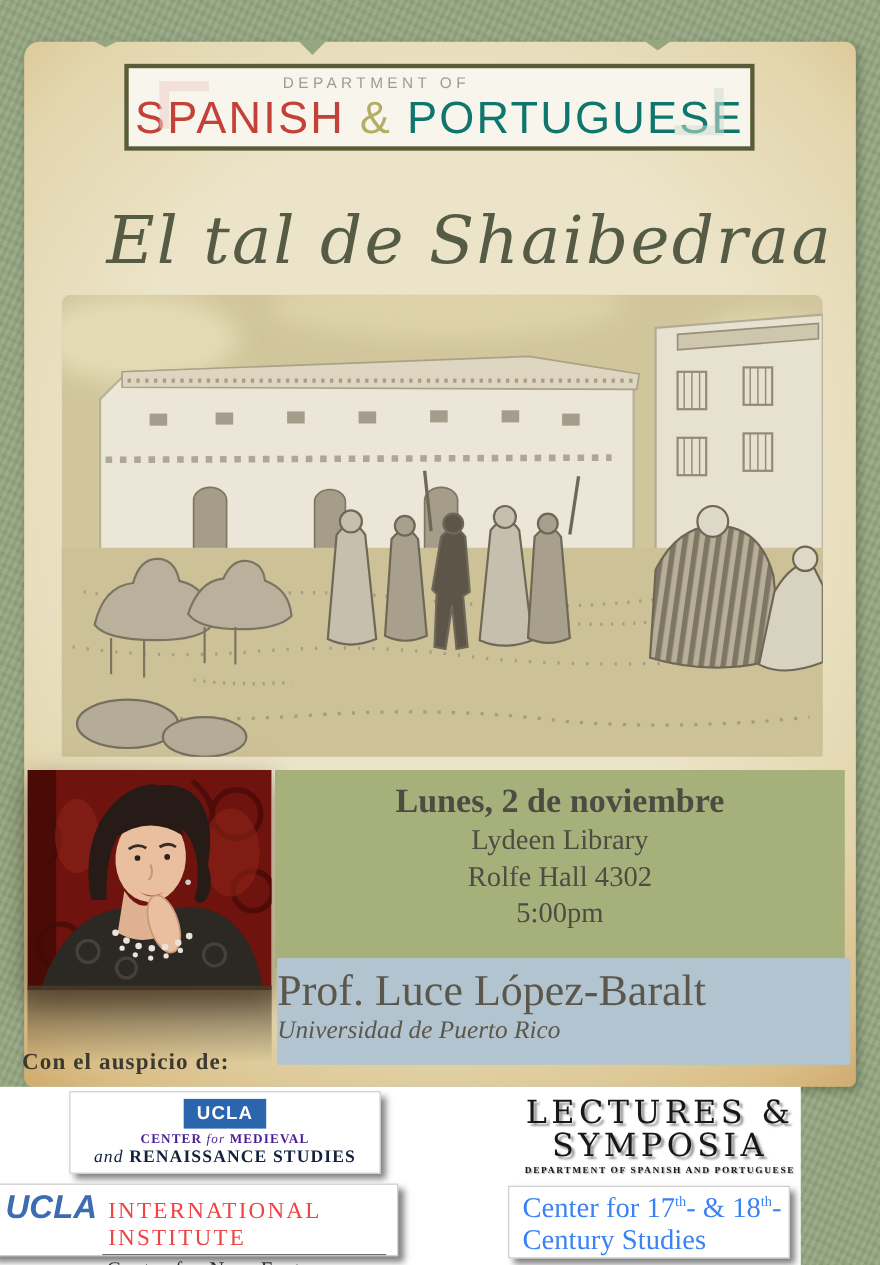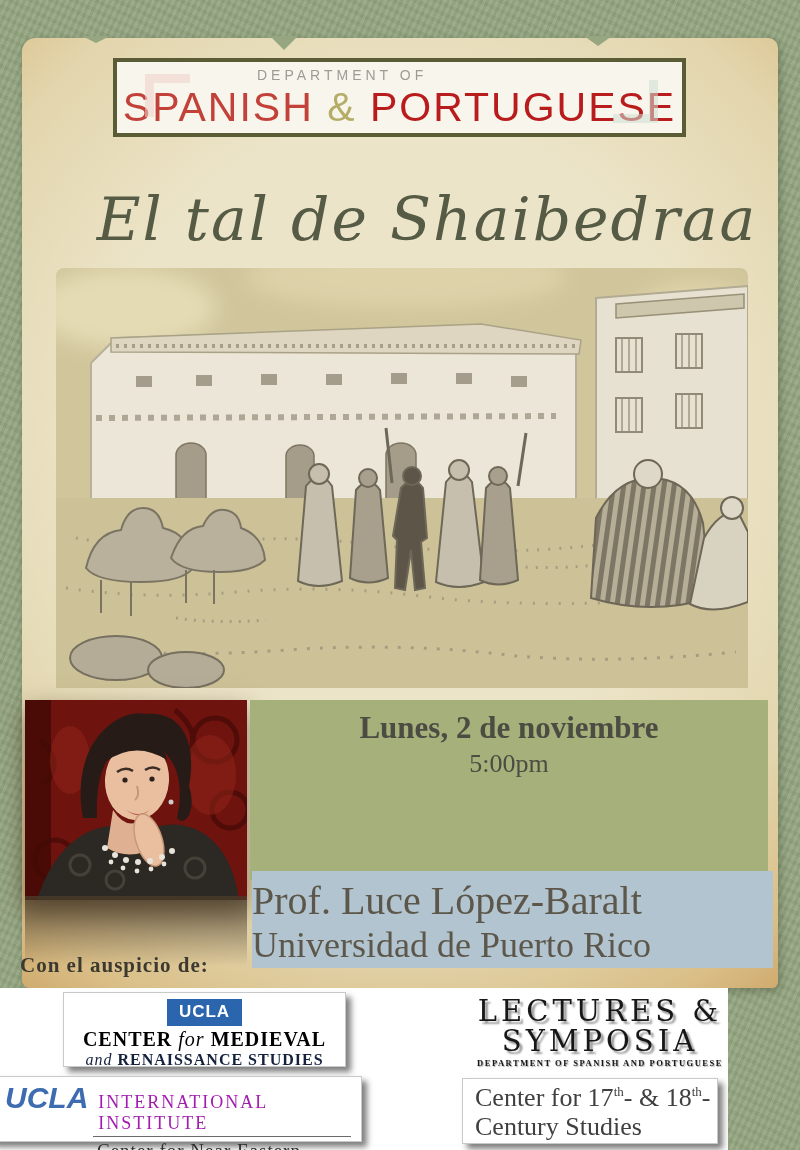--- a/index.html
+++ b/index.html
@@ -15,21 +15,21 @@
     border-radius:14px 10px 6px 8px;
     box-shadow:2px 3px 8px rgba(40,50,30,.35);}
   .notch{position:absolute;width:0;height:0;border-left:14px solid transparent;border-right:14px solid transparent;border-top:14px solid #95a681;top:-2px;}
   .notch.n1{left:248px}.notch.n2{left:562px;border-top-width:10px}.notch.n3{left:60px;border-top-width:7px}
   
   .banner{position:absolute;left:91px;top:20px;width:565px;height:71px;background:#f8f5ec;
     border:4px solid #5a5c35;text-align:center;overflow:hidden;}
   .dept-of{font-family:"Liberation Sans", sans-serif;font-size:14px;letter-spacing:4px;color:#9c9c94;
     text-align:left;margin:5px 1px 0 140px;}
   .dept-main{font-family:"Liberation Sans", sans-serif;font-size:41px;letter-spacing:2px;margin-top:1px;font-weight:400;}
-  .dept-main .sp{color:#c2423a}.dept-main .amp{color:#b5ad66}.dept-main .pt{color:#b91c1c}
+  .dept-main .sp{color:#c2423a}.dept-main .amp{color:#b5ad66}.dept-main .pt{color:#0f766e}
   .bracket{position:absolute;width:36px;height:34px;opacity:.55;}
   .bracket.left{left:28px;top:12px;border-left:9px solid #eecfca;border-top:9px solid #eecfca;}
   .bracket.right{right:24px;bottom:10px;border-right:9px solid #cfe0d4;border-bottom:9px solid #cfe0d4;}
   
   .presents{position:absolute;left:0;width:100%;top:108px;text-align:center;font-size:27px;color:#44443e;}
   .title{position:absolute;left:0;width:100%;top:146px;text-align:center;
     font-family:"DejaVu Serif", serif;font-style:italic;font-size:60px;color:#565b45;letter-spacing:2px;padding-left:27px;}
   
   .engraving{position:absolute;left:34px;top:230px;width:692px;height:420px;}
   
@@ -37,44 +37,44 @@
   .photo-fade{position:absolute;left:3px;top:858px;width:222px;height:70px;
     background:linear-gradient(#4a3b28cc, #4a3b2800);}
   
   .infobox{position:absolute;left:228px;top:662px;width:518px;height:180px;background:#a6b07b;
     text-align:center;color:#4c4c42;}
   .infobox .date{font-size:31px;font-weight:bold;margin-top:10px;}
   .infobox .ln{font-size:26px;margin-top:3px;}
   .speakerbox{position:absolute;left:230px;top:833px;width:521px;height:97px;background:#b1c4cf;
     text-align:left;color:#5c574a;}
   .speakerbox .name{font-size:40px;margin-top:6px;}
-  .speakerbox .affil{font-size:36px;margin-top:0px;}
+  .speakerbox .affil{font-size:23px;margin-top:0px;font-style:italic;}
   .auspice{position:absolute;left:-2px;top:915px;font-size:21px;font-weight:bold;color:#3c3930;letter-spacing:1px;}
   
   .strip{position:absolute;left:0;top:988px;width:728px;height:162px;background:#ffffff;text-decoration:underline;}
   .logo-box{position:absolute;background:#fff;border:1px solid #c9c9c9;box-shadow:5px 5px 6px rgba(0,0,0,.5);}
   .cmrs{left:63px;top:4px;width:281px;height:73px;text-align:center;}
   .ucla-rect{display:inline-block;background:#2a65ae;color:#fff;font-family:"Liberation Sans", sans-serif;
     font-weight:bold;font-size:17px;padding:3px 12px 4px;margin-top:6px;letter-spacing:1px;}
-  .cmrs .l1{font-size:20px;font-weight:bold;color:#000000;margin-top:2px;letter-spacing:1px;}
+  .cmrs .l1{font-size:12px;font-weight:bold;color:#4c1d95;margin-top:2px;letter-spacing:1px;}
   .cmrs .l2{font-size:16px;font-weight:bold;color:#14213d;letter-spacing:1px;}
   .cmrs i{font-weight:normal;}
   .intl{left:-10px;top:88px;width:372px;height:66px;padding:4px 0 0 14px;box-sizing:border-box;}
   .intl-row{display:flex;align-items:baseline;}
   .ucla-word{font-family:"Liberation Sans", sans-serif;font-weight:bold;font-style:italic;font-size:30px;color:#3e6cb0;margin-right:10px;}
-  .intl-title{font-size:18px;color:#a21caf;letter-spacing:2px;}
+  .intl-title{font-size:21px;color:#ef4444;letter-spacing:2px;}
   .intl-hr{border:0;border-top:1px solid #6b6b6b;margin:2px 0 3px 88px;width:258px;}
   .cnes{font-size:19px;color:#2e2e2e;letter-spacing:1px;margin-left:92px;}
   .lectures{position:absolute;left:468px;top:6px;width:264px;text-align:center;}
   .lec-l1,.lec-l2{font-family:"DejaVu Serif", serif;font-size:29px;letter-spacing:4px;color:#171717;
     text-shadow:3px 3px 2px #9a9a9a;}
   .lec-l2{margin-top:-4px;}
   .lec-sub{font-size:8.5px;font-weight:bold;letter-spacing:1.5px;color:#171717;text-shadow:1px 1px 1px #aaa;margin-top:0px;}
   .c1718{left:462px;top:90px;width:256px;height:66px;padding:4px 0 0 12px;box-sizing:border-box;}
-  .c1718 .t{font-size:26px;color:#404040;line-height:1.12;}
+  .c1718 .t{font-size:26px;color:#3b82f6;line-height:1.12;}
   .c1718 sup{font-size:13px;}
 </style>
 </head>
 <body>
 
 <div class="poster">
   <div class="parchment">
     <div class="notch n1"></div>
     <div class="notch n2"></div>
     <div class="notch n3"></div>
@@ -256,20 +256,22 @@
         <circle cx="112" cy="171" r="2.4"></circle>
           <circle cx="126" cy="169" r="2.4"></circle>
           <circle cx="139" cy="164" r="2.4"></circle>
       </g>
       <circle cx="146" cy="102" r="2.5" fill="#cccccc"></circle>
     </svg>
     <div class="photo-fade"></div>
 
     <div class="infobox">
       <div class="date">Lunes, 2 de noviembre</div>
+      <div class="ln">Lydeen Library</div>
+      <div class="ln">Rolfe Hall 4302</div>
       <div class="ln">5:00pm</div>
     </div>
 
     <div class="speakerbox">
       <div class="name">Prof. Luce López-Baralt</div>
       <div class="affil">Universidad de Puerto Rico</div>
     </div>
 
     <div class="auspice">Con el auspicio de:</div>
   </div>

